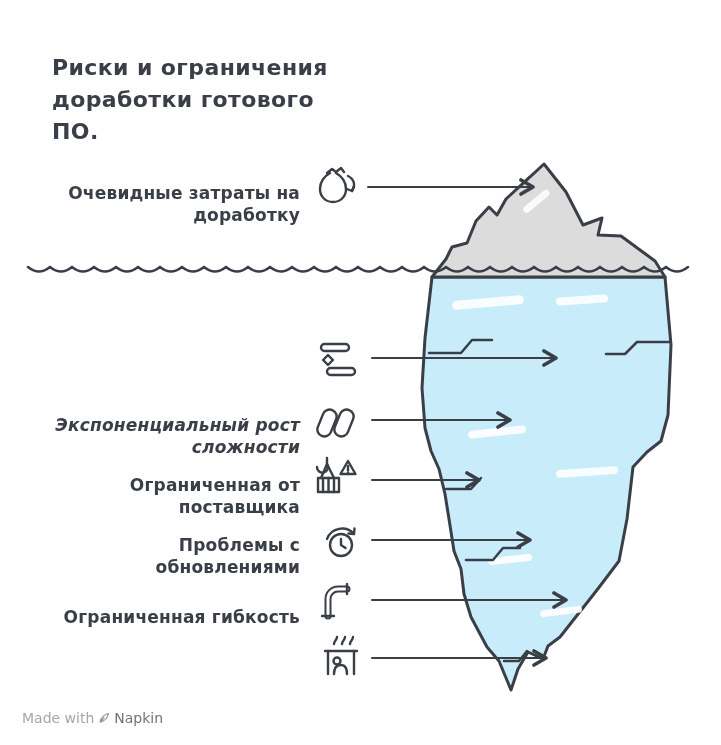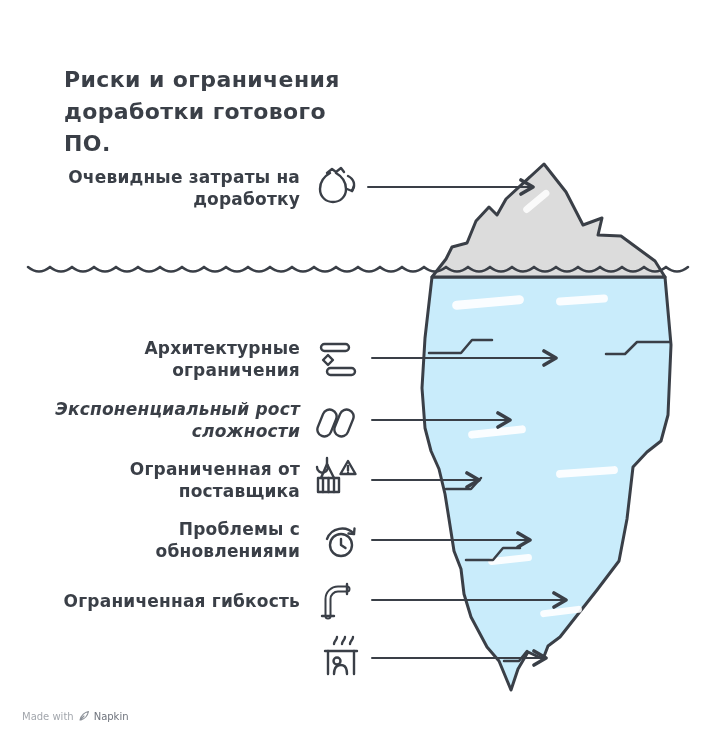--- a/index.html
+++ b/index.html
@@ -3,38 +3,39 @@
 <meta charset="utf-8">
 <style>
   html,body { margin:0; padding:0; background:#ffffff; }
   body { font-family:"DejaVu Sans","Liberation Sans",sans-serif; }
   .canvas {
     position:relative; width:721px; height:745px;
     background:#ffffff; overflow:hidden; color:#3a3f47;
   }
   .title {
     position:absolute; left:48px; top:48px; width:330px;
-    margin:16px; font-size:22px; font-weight:bold; line-height:1.45;
+    margin:4px; font-size:22px; font-weight:bold; line-height:1.45;
     letter-spacing:.4px; color:#3a3f47; white-space:pre-line;
   }
   .label {
     position:absolute; text-align:right; font-size:17px; font-weight:600;
     line-height:1.3; letter-spacing:.2px; color:#3a3f47; white-space:pre-line;
     width:280px;
+    margin-top:16px;
   }
   .scene { position:absolute; left:0; top:0; }
   .icon { position:absolute; width:52px; height:52px; }
   .icon path, .icon rect, .icon circle, .icon ellipse {
     fill:none; stroke:#3a3f47; stroke-width:2.4;
     stroke-linecap:round; stroke-linejoin:round;
   }
   .footer {
     position:absolute; left:22px; top:710px;
     display:flex; align-items:center; gap:4px;
-    font-size:10px; color:#a3a7ad;
+    font-size:14px; color:#a3a7ad;
   }
   .footer .brand { color:#6e737c; }
 </style>
 </head>
 <body>
 
 <div class="canvas">
 
   <h1 class="title">Риски и ограничения
 доработки готового
@@ -85,22 +86,20 @@
       <line x1="372" y1="420" x2="510" y2="420" marker-end="url(#ah)"></line>
       <line x1="372" y1="480" x2="479" y2="480" marker-end="url(#ah)"></line>
       <line x1="372" y1="540" x2="530" y2="540" marker-end="url(#ah)"></line>
       <line x1="372" y1="600" x2="566" y2="600" marker-end="url(#ah)"></line>
       <line x1="372" y1="658" x2="546" y2="658" marker-end="url(#ah)"></line>
     </g>
   </svg>
 
   <div class="label" style="right:421px; top:166px;">Очевидные затраты на
 доработку</div>
-  <div class="label" style="right:421px; top:337px;">Архитектурные
-ограничения</div>
   <div class="label" style="right:421px; top:398px;font-style:italic;">Экспоненциальный рост
 сложности</div>
   <div class="label" style="right:421px; top:458px;">Ограниченная от
 поставщика</div>
   <div class="label" style="right:421px; top:590px;">Ограниченная гибкость</div>
   <div class="label" style="right:421px; top:518px;">Проблемы с
 обновлениями</div>
 
   <svg class="icon" style="left:310px; top:160px;" viewBox="0 0 52 52">
     <path d="M17,13 l5,-4 4,3 5,-4 3,4"></path>

